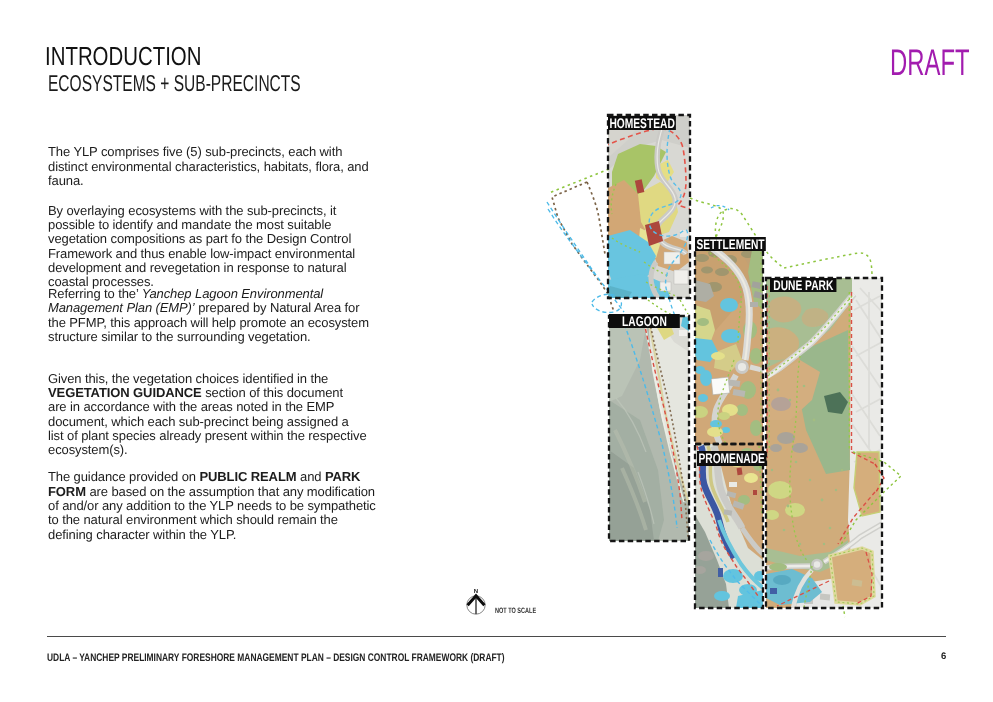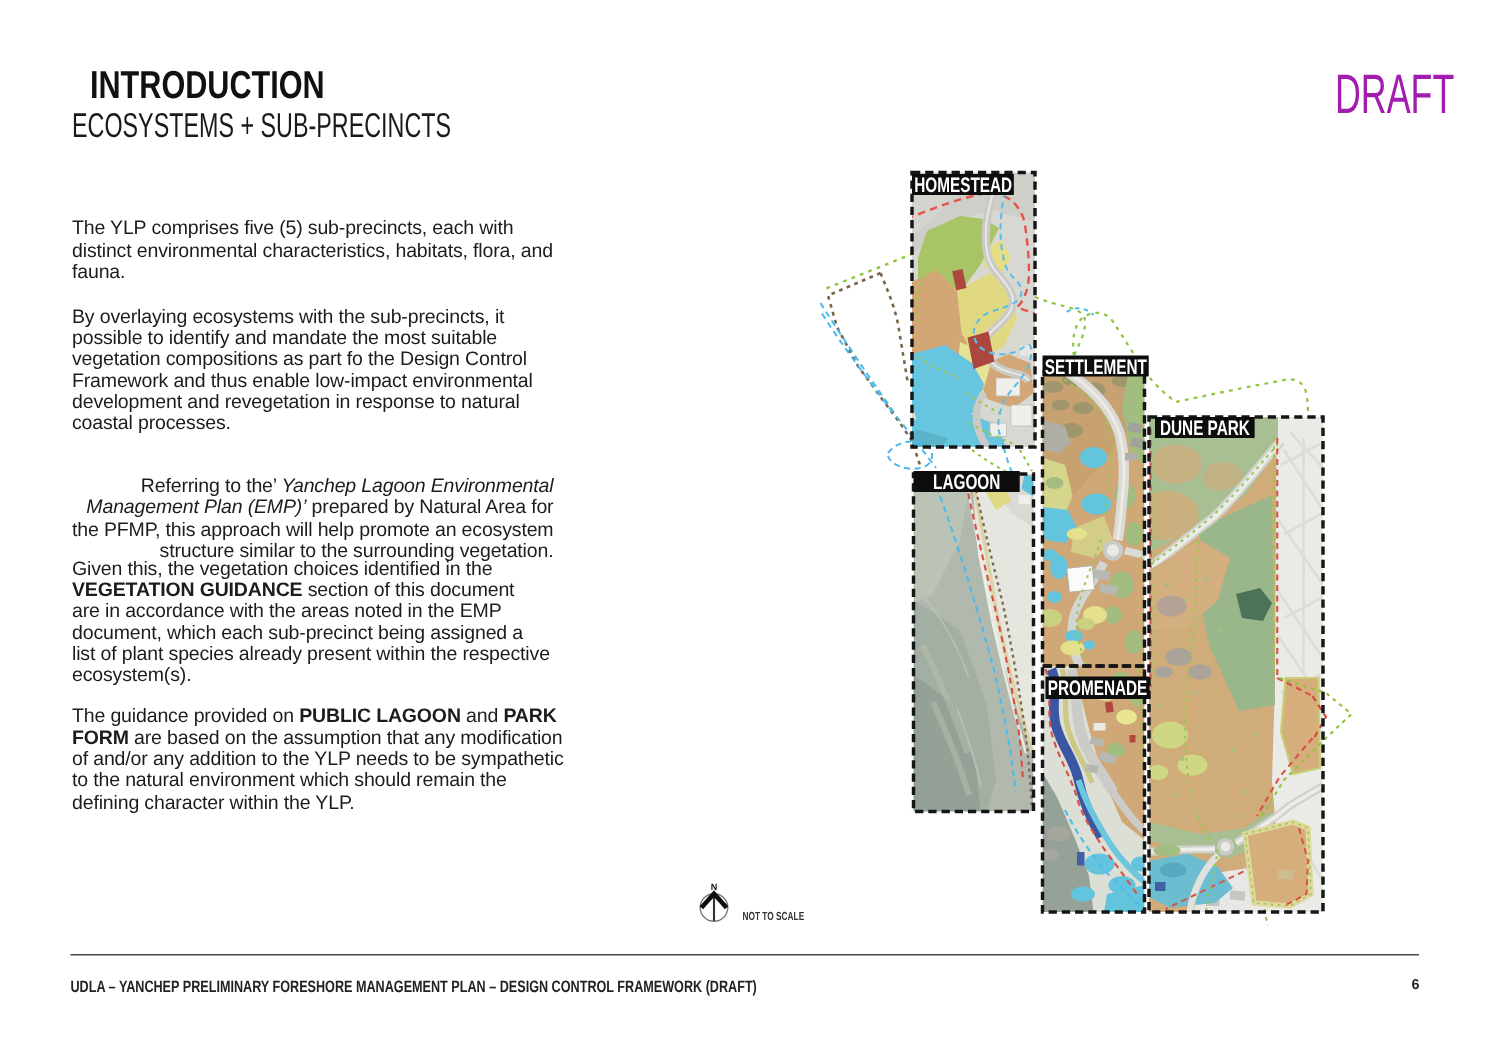--- a/index.html
+++ b/index.html
@@ -8,37 +8,37 @@
   .abs{position:absolute;}
   .cond{display:inline-block;transform:scaleX(0.82);transform-origin:0 0;white-space:nowrap;}
   .mlabel{position:absolute;background:#0d0d0d;color:#ffffff;font-weight:bold;
           font-size:14px;line-height:14.5px;height:14.5px;padding:0 2px;white-space:nowrap;
           transform:scaleX(0.73);transform-origin:0 50%;}
   .bp{left:48px;font-size:13px;line-height:14.35px;color:#1c1c1c;white-space:nowrap;letter-spacing:-0.1px;}
 </style>
 </head>
 <body>
 
-<div class="abs" style="left:60px;top:43px;font-size:26px;font-weight:bold;line-height:1;color:#111;"><span class="cond" style="transform:scaleX(0.785);">INTRODUCTION</span></div>
+<div class="abs" style="left:45px;top:43px;font-size:26px;font-weight:normal;line-height:1;color:#111;"><span class="cond" style="transform:scaleX(0.785);">INTRODUCTION</span></div>
 
 <div class="abs" style="left:48px;top:72px;font-size:23px;line-height:1;color:#1a1a1a;text-decoration:underline;"><span class="cond" style="transform:scaleX(0.676);">ECOSYSTEMS + SUB-PRECINCTS</span></div>
 
 <div class="abs" style="left:890px;top:43.5px;font-size:37px;line-height:1;color:#a21caf;text-align:center;"><span class="cond" style="transform:scaleX(0.645);">DRAFT</span></div>
 
 <div class="body-col">
 
 <div class="abs bp" style="top:145.3px;">The YLP comprises five (5) sub-precincts, each with<br>distinct environmental characteristics, habitats, flora, and<br>fauna.</div>
 
 <div class="abs bp" style="top:203.7px;">By overlaying ecosystems with the sub-precincts, it<br>possible to identify and mandate the most suitable<br>vegetation compositions as part fo the Design Control<br>Framework and thus enable low-impact environmental<br>development and revegetation in response to natural<br>coastal processes.</div>
 
-<div class="abs bp" style="top:317px;text-align:right;">Referring to the’ <i>Yanchep Lagoon Environmental</i><br><i>Management Plan (EMP)’</i> prepared by Natural Area for<br>the PFMP, this approach will help promote an ecosystem<br>structure similar to the surrounding vegetation.</div>
+<div class="abs bp" style="top:287px;">Referring to the’ <i>Yanchep Lagoon Environmental</i><br><i>Management Plan (EMP)’</i> prepared by Natural Area for<br>the PFMP, this approach will help promote an ecosystem<br>structure similar to the surrounding vegetation.</div>
 
 <div class="abs bp" style="top:371.5px;">Given this, the vegetation choices identified in the<br><b>VEGETATION GUIDANCE</b> section of this document<br>are in accordance with the areas noted in the EMP<br>document, which each sub-precinct being assigned a<br>list of plant species already present within the respective<br>ecosystem(s).</div>
 
-<div class="abs bp" style="top:470.4px;">The guidance provided on <b>PUBLIC LAGOON</b> and <b>PARK</b><br><b>FORM</b> are based on the assumption that any modification<br>of and/or any addition to the YLP needs to be sympathetic<br>to the natural environment which should remain the<br>defining character within the YLP.</div>
+<div class="abs bp" style="top:470.4px;">The guidance provided on <b>PUBLIC REALM</b> and <b>PARK</b><br><b>FORM</b> are based on the assumption that any modification<br>of and/or any addition to the YLP needs to be sympathetic<br>to the natural environment which should remain the<br>defining character within the YLP.</div>
 </div>
 
 <svg class="abs" id="map" style="left:0;top:0;" width="993" height="702" viewBox="0 0 993 702">
 <defs>
   <clipPath id="cpH">
         <rect x="608" y="115" width="82" height="183"></rect>
       </clipPath>
   <clipPath id="cpL">
         <rect x="609" y="316" width="80" height="225"></rect>
       </clipPath>

